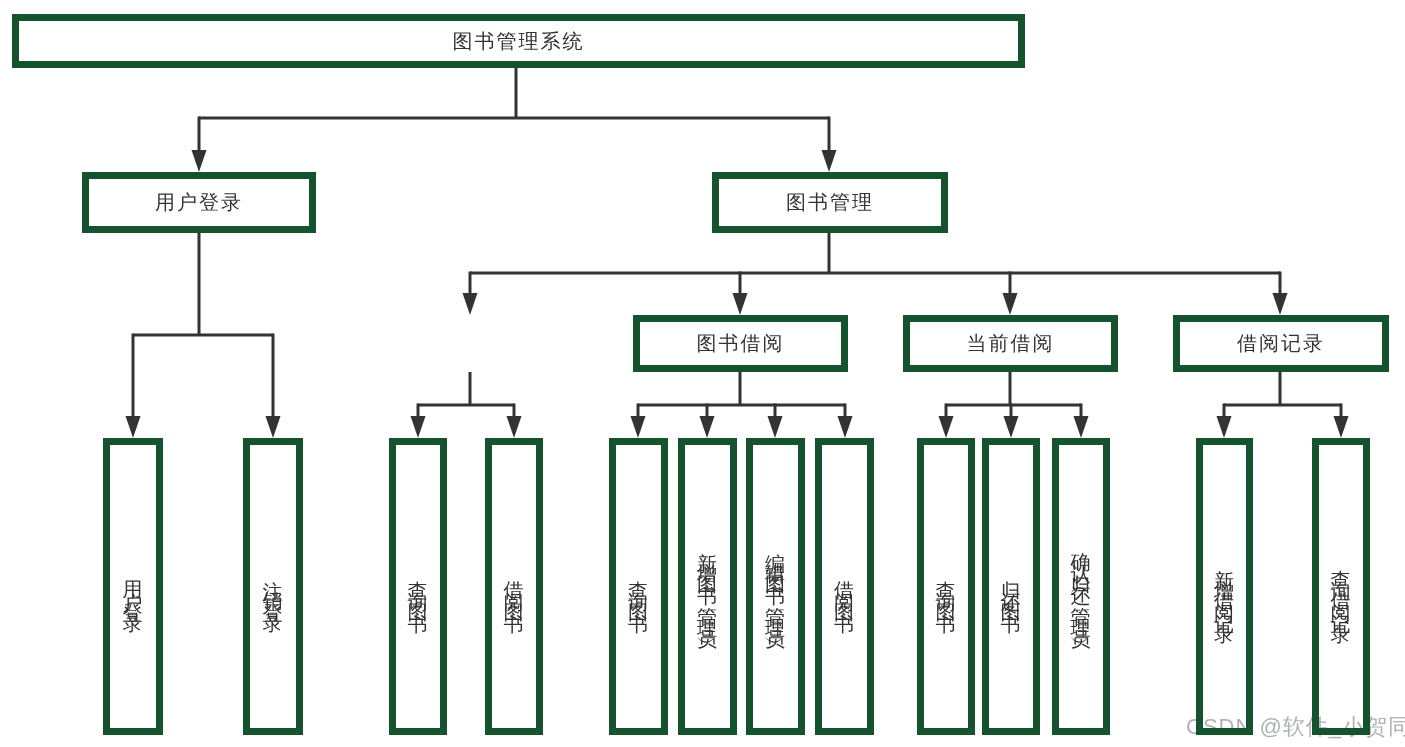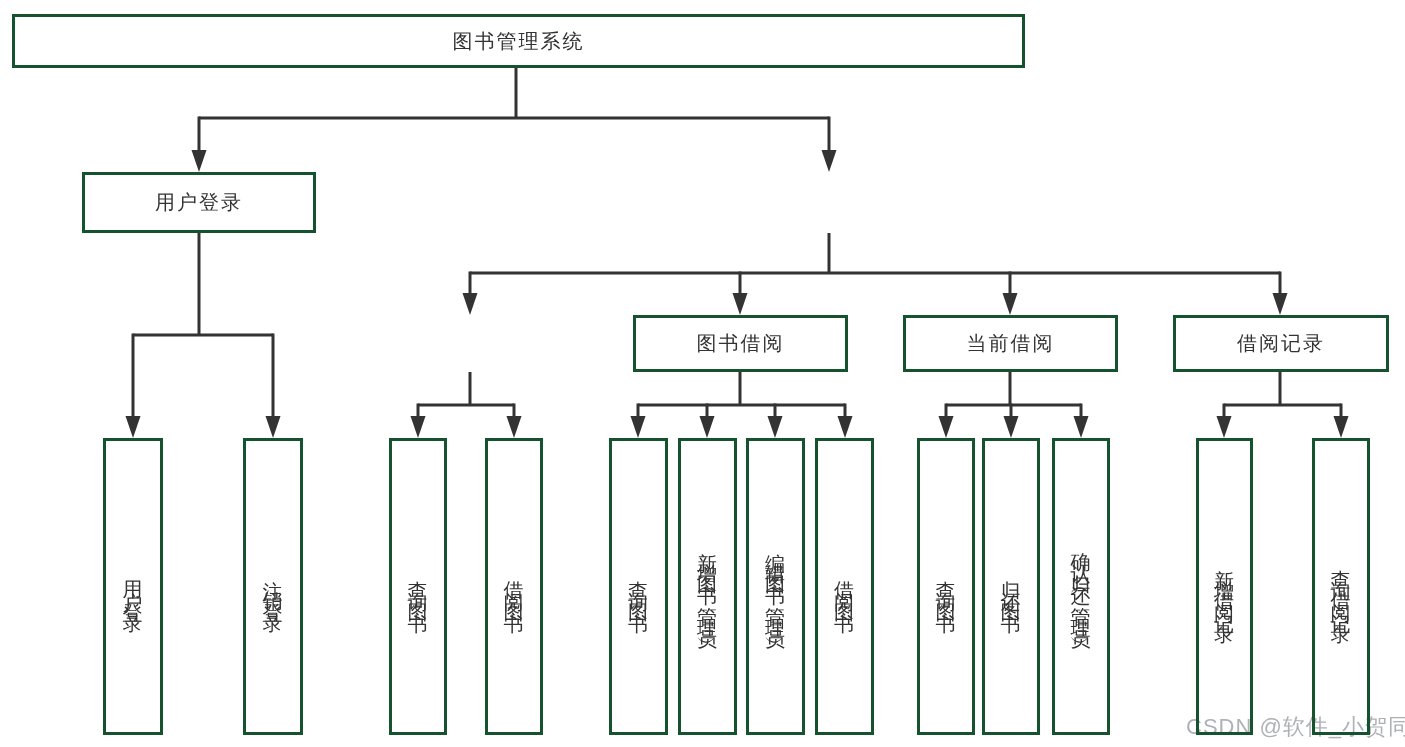--- a/index.html
+++ b/index.html
@@ -16,21 +16,21 @@
     overflow: hidden;
   }
   .connectors {
     position: absolute;
     left: 0; top: 0;
     z-index: 1;
   }
   .node {
     position: absolute;
     box-sizing: border-box;
-    border: 3px solid #14532d;
+    border: 7px solid #14532d;
     background: transparent;
     display: flex;
     align-items: center;
     justify-content: center;
     color: #333333;
     z-index: 2;
   }
   .node.h span {
     font-size: 20px;
     letter-spacing: 2px;
@@ -128,20 +128,23 @@
     </g>
   </svg>
 
   <div class="node h" style="left:12px; top:14px; width:1013px; height:54px;">
     <span>图书管理系统</span>
   </div>
 
   <div class="node h" style="left:82px; top:172px; width:234px; height:61px;">
     <span>用户登录</span>
   </div>
+  <div class="node h" style="left:712px; top:172px; width:236px; height:61px;">
+    <span>图书管理</span>
+  </div>
 
   <div class="node h" style="left:633px; top:315px; width:215px; height:57px;text-align:center;">
     <span>图书借阅</span>
   </div>
   <div class="node h" style="left:903px; top:315px; width:215px; height:57px;">
     <span>当前借阅</span>
   </div>
   <div class="node h" style="left:1173px; top:315px; width:216px; height:57px;">
     <span>借阅记录</span>
   </div>

